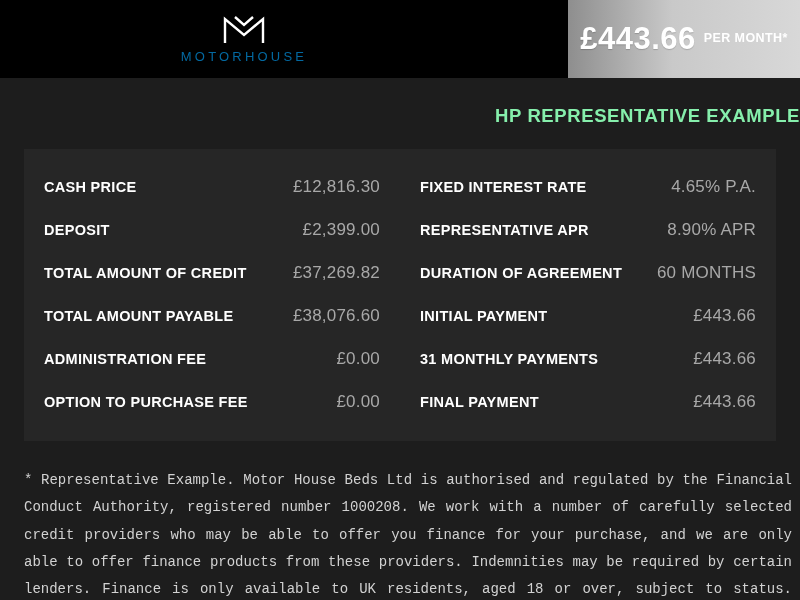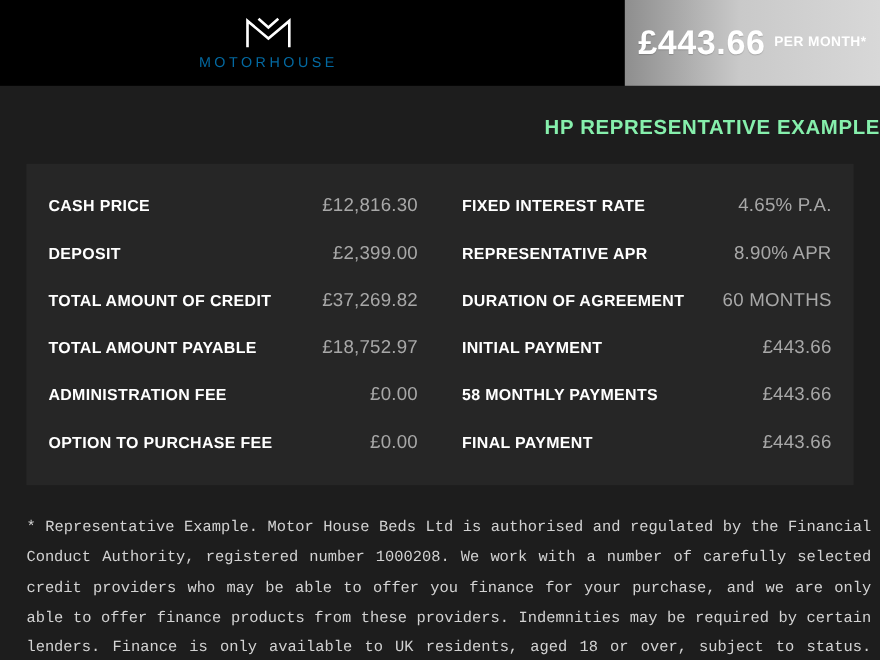--- a/index.html
+++ b/index.html
@@ -159,21 +159,21 @@
       <div class="row">
         <span class="row-label">DEPOSIT</span>
         <span class="row-value">£2,399.00</span>
       </div>
       <div class="row">
         <span class="row-label">TOTAL AMOUNT OF CREDIT</span>
         <span class="row-value">£37,269.82</span>
       </div>
       <div class="row">
         <span class="row-label">TOTAL AMOUNT PAYABLE</span>
-        <span class="row-value">£18,752.97</span>
+        <span class="row-value">£38,076.60</span>
       </div>
       <div class="row">
         <span class="row-label">ADMINISTRATION FEE</span>
         <span class="row-value">£0.00</span>
       </div>
       <div class="row">
         <span class="row-label">OPTION TO PURCHASE FEE</span>
         <span class="row-value">£0.00</span>
       </div>
     </div>
@@ -189,21 +189,21 @@
       </div>
       <div class="row">
         <span class="row-label">DURATION OF AGREEMENT</span>
         <span class="row-value">60 MONTHS</span>
       </div>
       <div class="row">
         <span class="row-label">INITIAL PAYMENT</span>
         <span class="row-value">£443.66</span>
       </div>
       <div class="row">
-        <span class="row-label">58 MONTHLY PAYMENTS</span>
+        <span class="row-label">31 MONTHLY PAYMENTS</span>
         <span class="row-value">£443.66</span>
       </div>
       <div class="row">
         <span class="row-label">FINAL PAYMENT</span>
         <span class="row-value">£443.66</span>
       </div>
     </div>
 
   </div>
 

